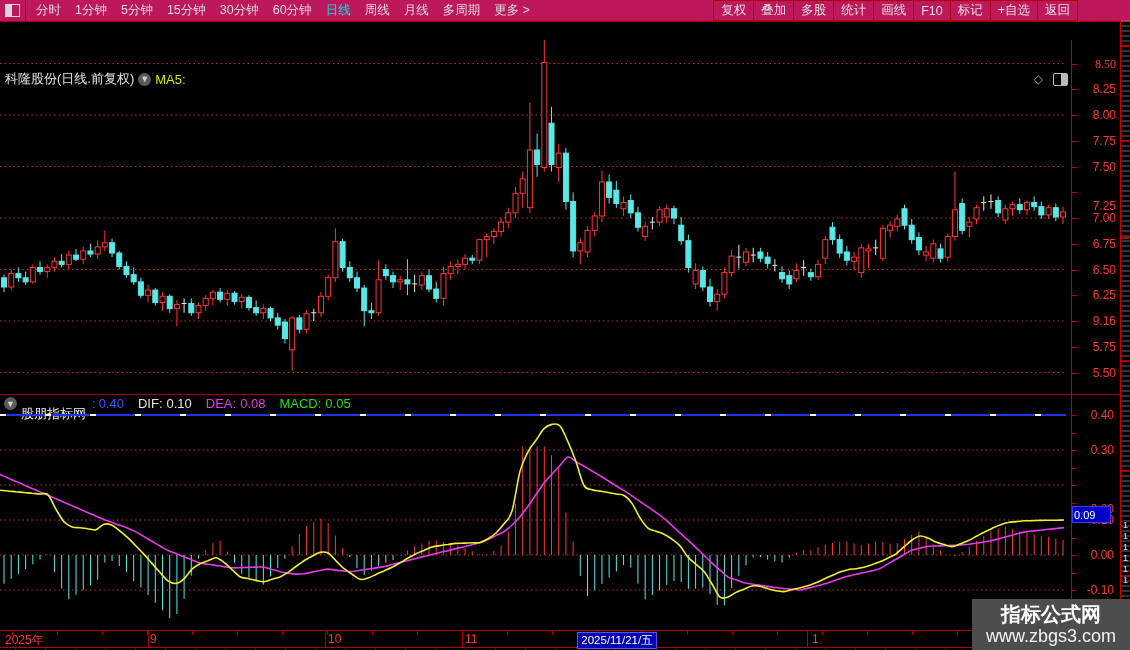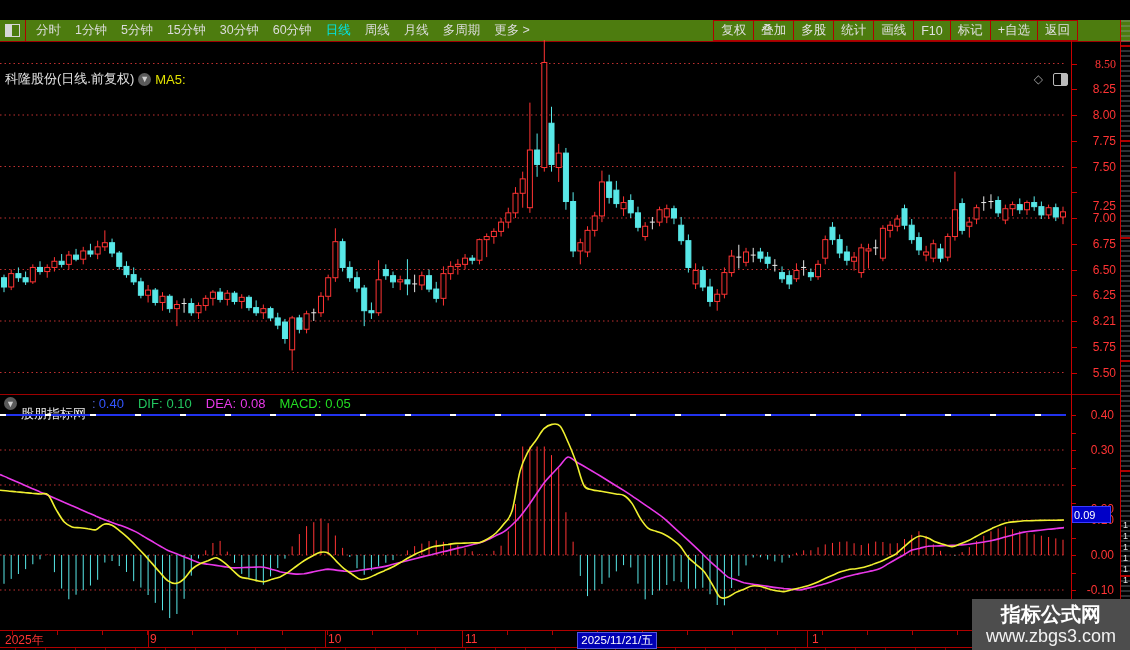--- a/index.html
+++ b/index.html
@@ -1,20 +1,20 @@
 <!DOCTYPE html>
 <html><head>
 <meta charset="utf-8">
 <style>
   html,body{margin:0;padding:0;background:#000;}
   #app{position:relative;width:1130px;height:650px;background:#000;overflow:hidden;
        font-family:"Liberation Sans","DejaVu Sans",sans-serif;}
   
   #toolbar{position:absolute;left:0;top:0;width:1130px;height:21px;border-bottom:1px solid #9e0000;
-           display:flex;align-items:center;background:#4d7c0f;margin-top:20px;}
+           display:flex;align-items:center;background:#be185d;}
   #win-icon-cell{width:25px;height:21px;border-right:1px solid #b00000;display:flex;align-items:center;justify-content:center;flex:0 0 auto;}
   .split-square{width:13px;height:11px;border:1px solid #d8d8d8;position:relative;}
   .split-square .half{position:absolute;left:0;top:0;width:6px;height:11px;background:#d8d8d8;}
   #nav-items{display:flex;gap:14px;padding-left:10px;flex:0 0 auto;}
   .nav-item{font-size:12.5px;color:#dcdcdc;cursor:default;white-space:nowrap;}
   .nav-item.active{color:#00e5e5;}
   #tb-spacer{flex:1 1 auto;}
   #right-buttons{display:flex;height:21px;flex:0 0 auto;margin-right:52px;}
   .rbtn{border:1px solid #b00000;margin-left:-1px;color:#e0e0e0;font-size:12.5px;
         display:flex;align-items:center;padding:0 7px;white-space:nowrap;}
@@ -33,21 +33,21 @@
   #main-chart{top:40px;}
   #macd-chart{top:413px;}
   #h-divider{position:absolute;left:0;top:394px;width:1120px;height:1px;background:#9e0000;}
   #axis-line{position:absolute;left:1071px;top:40px;width:1px;height:590px;background:#c80000;}
   
   #ind-header{position:absolute;left:0;top:395px;width:1060px;height:17px;display:flex;align-items:center;font-size:13px;}
   #ind-name{color:#e8e8e8;margin-top:20px;}
   .ind-colon{color:#5566cc;margin:0 3px 0 6px;}
   #ind-value{color:#3355ff;}
   .ind-lab{margin-left:14px;}
-  .yellow{color:#22c55e;} .magenta{color:#e838e8;} .green{color:#22dd22;}
+  .yellow{color:#e5e5e5;} .magenta{color:#e838e8;} .green{color:#22dd22;}
   
   .ax-label{position:absolute;width:40px;text-align:right;font-size:12px;color:#ff3434;line-height:13px;}
   .tick{position:absolute;height:1px;background:#c80000;}
   
   #cur-box{position:absolute;left:1072px;top:506px;width:36px;height:15px;background:#0000c8;border:1px solid #3b3bff;
            color:#fff;font-size:11px;display:flex;align-items:center;justify-content:flex-start;padding-left:1px;z-index:4;}
   
   #date-axis{position:absolute;left:0;top:630px;width:1120px;height:16px;border-top:1px solid #b00000;border-bottom:1px solid #b00000;background:#000;z-index:2;}
   .date-lab{position:absolute;top:1px;font-size:12px;color:#ff3434;white-space:nowrap;}
   .month-div{position:absolute;top:0;width:1px;height:16px;background:#b00000;}
@@ -439,21 +439,21 @@
       <div class="ax-label" style="left: 1076px; top: 200px;">7.25</div>
       <div class="tick" style="left: 1071px; width: 6px; top: 192.25px;"></div>
       <div class="ax-label" style="left: 1076px; top: 212px;">7.00</div>
       <div class="tick" style="left: 1071px; width: 6px; top: 218px;"></div>
       <div class="ax-label" style="left: 1076px; top: 237.75px;">6.75</div>
       <div class="tick" style="left: 1071px; width: 6px; top: 243.75px;"></div>
       <div class="ax-label" style="left: 1076px; top: 263.5px;">6.50</div>
       <div class="tick" style="left: 1071px; width: 6px; top: 269.5px;"></div>
       <div class="ax-label" style="left: 1076px; top: 289.25px;">6.25</div>
       <div class="tick" style="left: 1071px; width: 6px; top: 295.25px;"></div>
-      <div class="ax-label" style="left: 1076px; top: 315px;">8.21</div>
+      <div class="ax-label" style="left: 1076px; top: 315px;">9.16</div>
       <div class="tick" style="left: 1071px; width: 6px; top: 321px;"></div>
       <div class="ax-label" style="left: 1076px; top: 340.75px;">5.75</div>
       <div class="tick" style="left: 1071px; width: 6px; top: 346.75px;"></div>
       <div class="ax-label" style="left: 1076px; top: 366.5px;">5.50</div>
       <div class="tick" style="left: 1071px; width: 6px; top: 372.5px;"></div>
     </div>
 
   <div id="h-divider"></div>
 
   <div id="ind-header">

